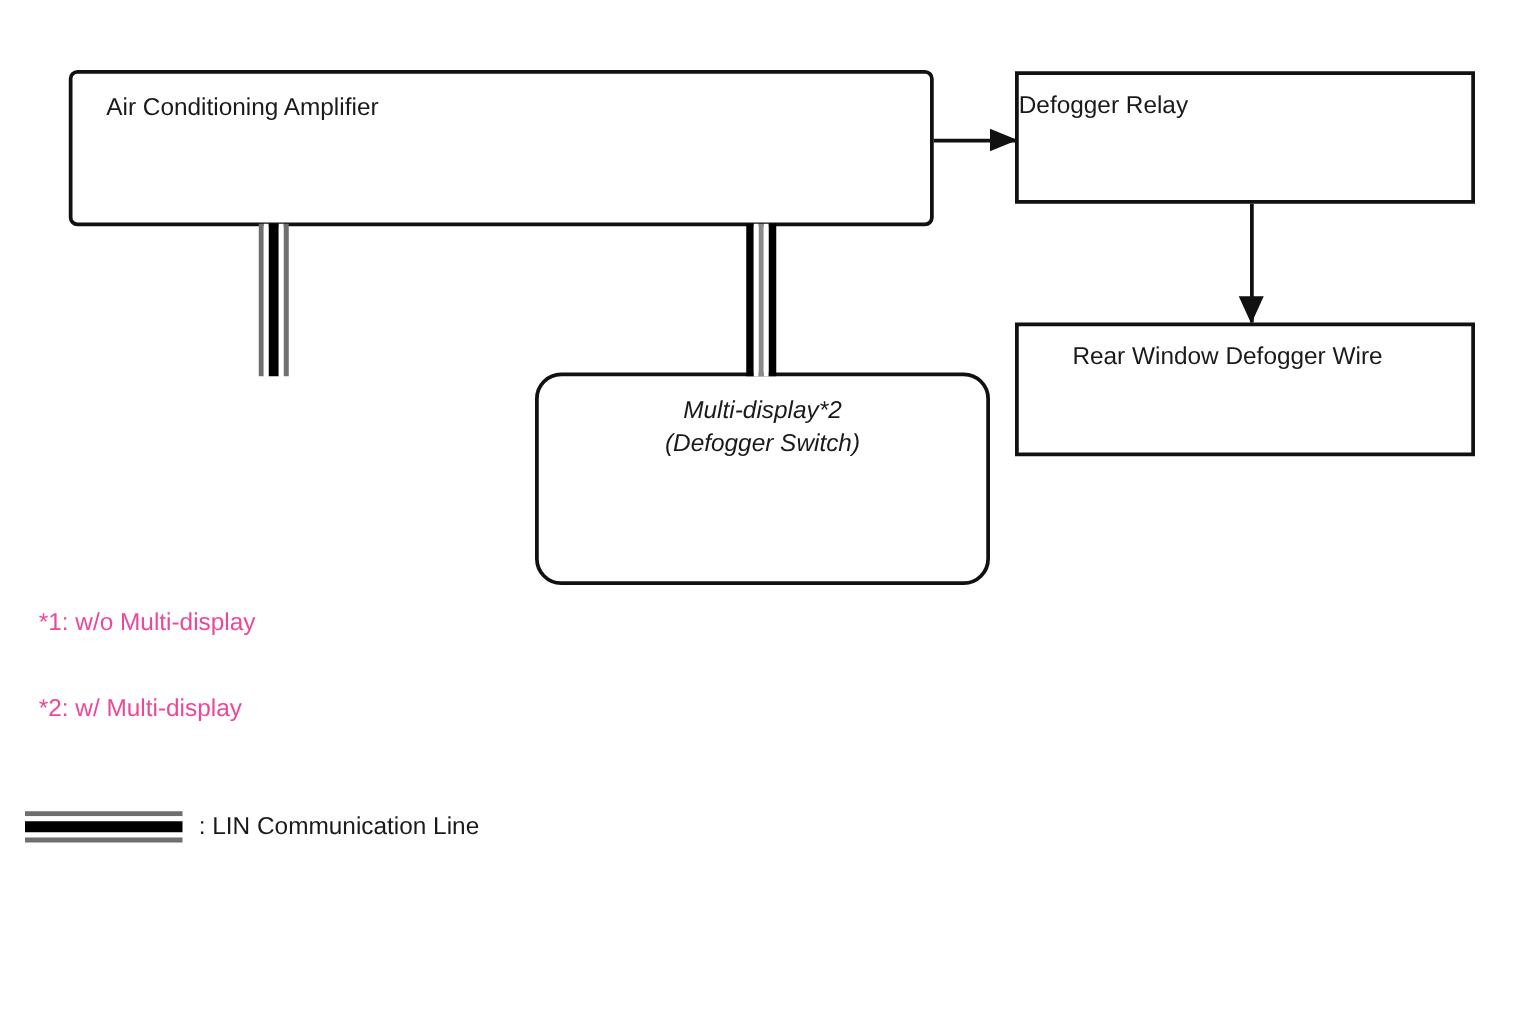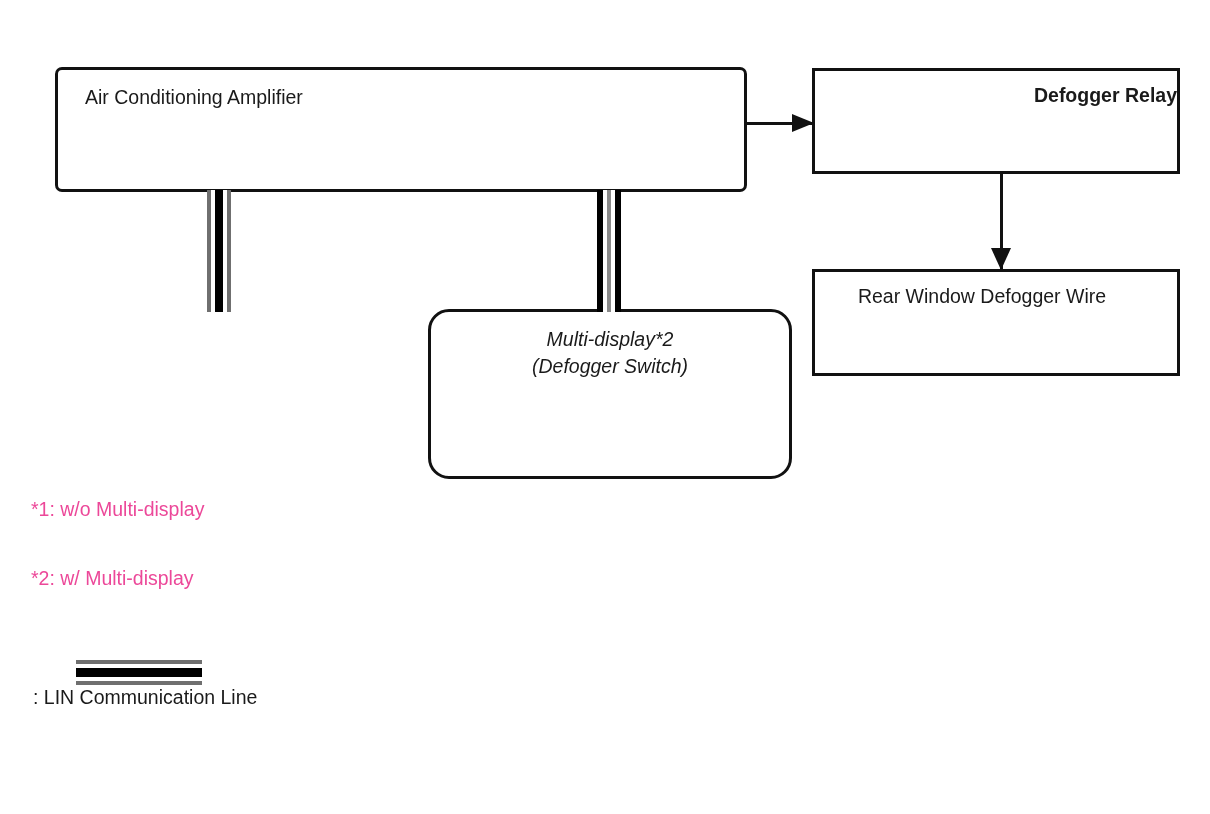--- a/index.html
+++ b/index.html
@@ -11,21 +11,21 @@
     width: 1210px;
     height: 814px;
     position: relative;
     font-family: "Liberation Sans", sans-serif;
     color: #000000;
     overflow: hidden;
   }
   #canvas {
     position: absolute;
     left: 0;
-    top: 12px;
+    top: 1px;
     width: 1210px;
     height: 576px;
   }
 
   
   .node {
     position: absolute;
     box-sizing: border-box;
     background: #ffffff;
     border: 3px solid #111111;
@@ -87,22 +87,21 @@
     left: 812px;
     top: 56px;
     width: 368px;
     height: 106px;
     border-radius: 0;
   }
   #node-defogger-relay .node-label {
     left: 0;
     right: 0;
     top: 11px;
-    text-align: right;
-    font-weight: bold;
+    text-align: left;
   }
 
   
   #node-rear-window {
     left: 812px;
     top: 257px;
     width: 368px;
     height: 107px;
     border-radius: 0;
   }
@@ -195,22 +194,21 @@
     color: #ec4899;
     white-space: nowrap;
   }
   #footnote-1 { left: 31px; top: 485px; }
   #footnote-2 { left: 31px; top: 554px; }
 
   
   .legend-row {
     position: absolute;
     display: flex;
-    flex-direction: column;
-    align-items: center;
+    flex-direction: row;
   }
   #legend-lin { left: 20px; top: 648px; }
   #legend-can { left: 20px; top: 716px; }
 
   .legend-swatch {
     width: 126px;
     display: flex;
     flex-direction: column;
     justify-content: center;
   }

